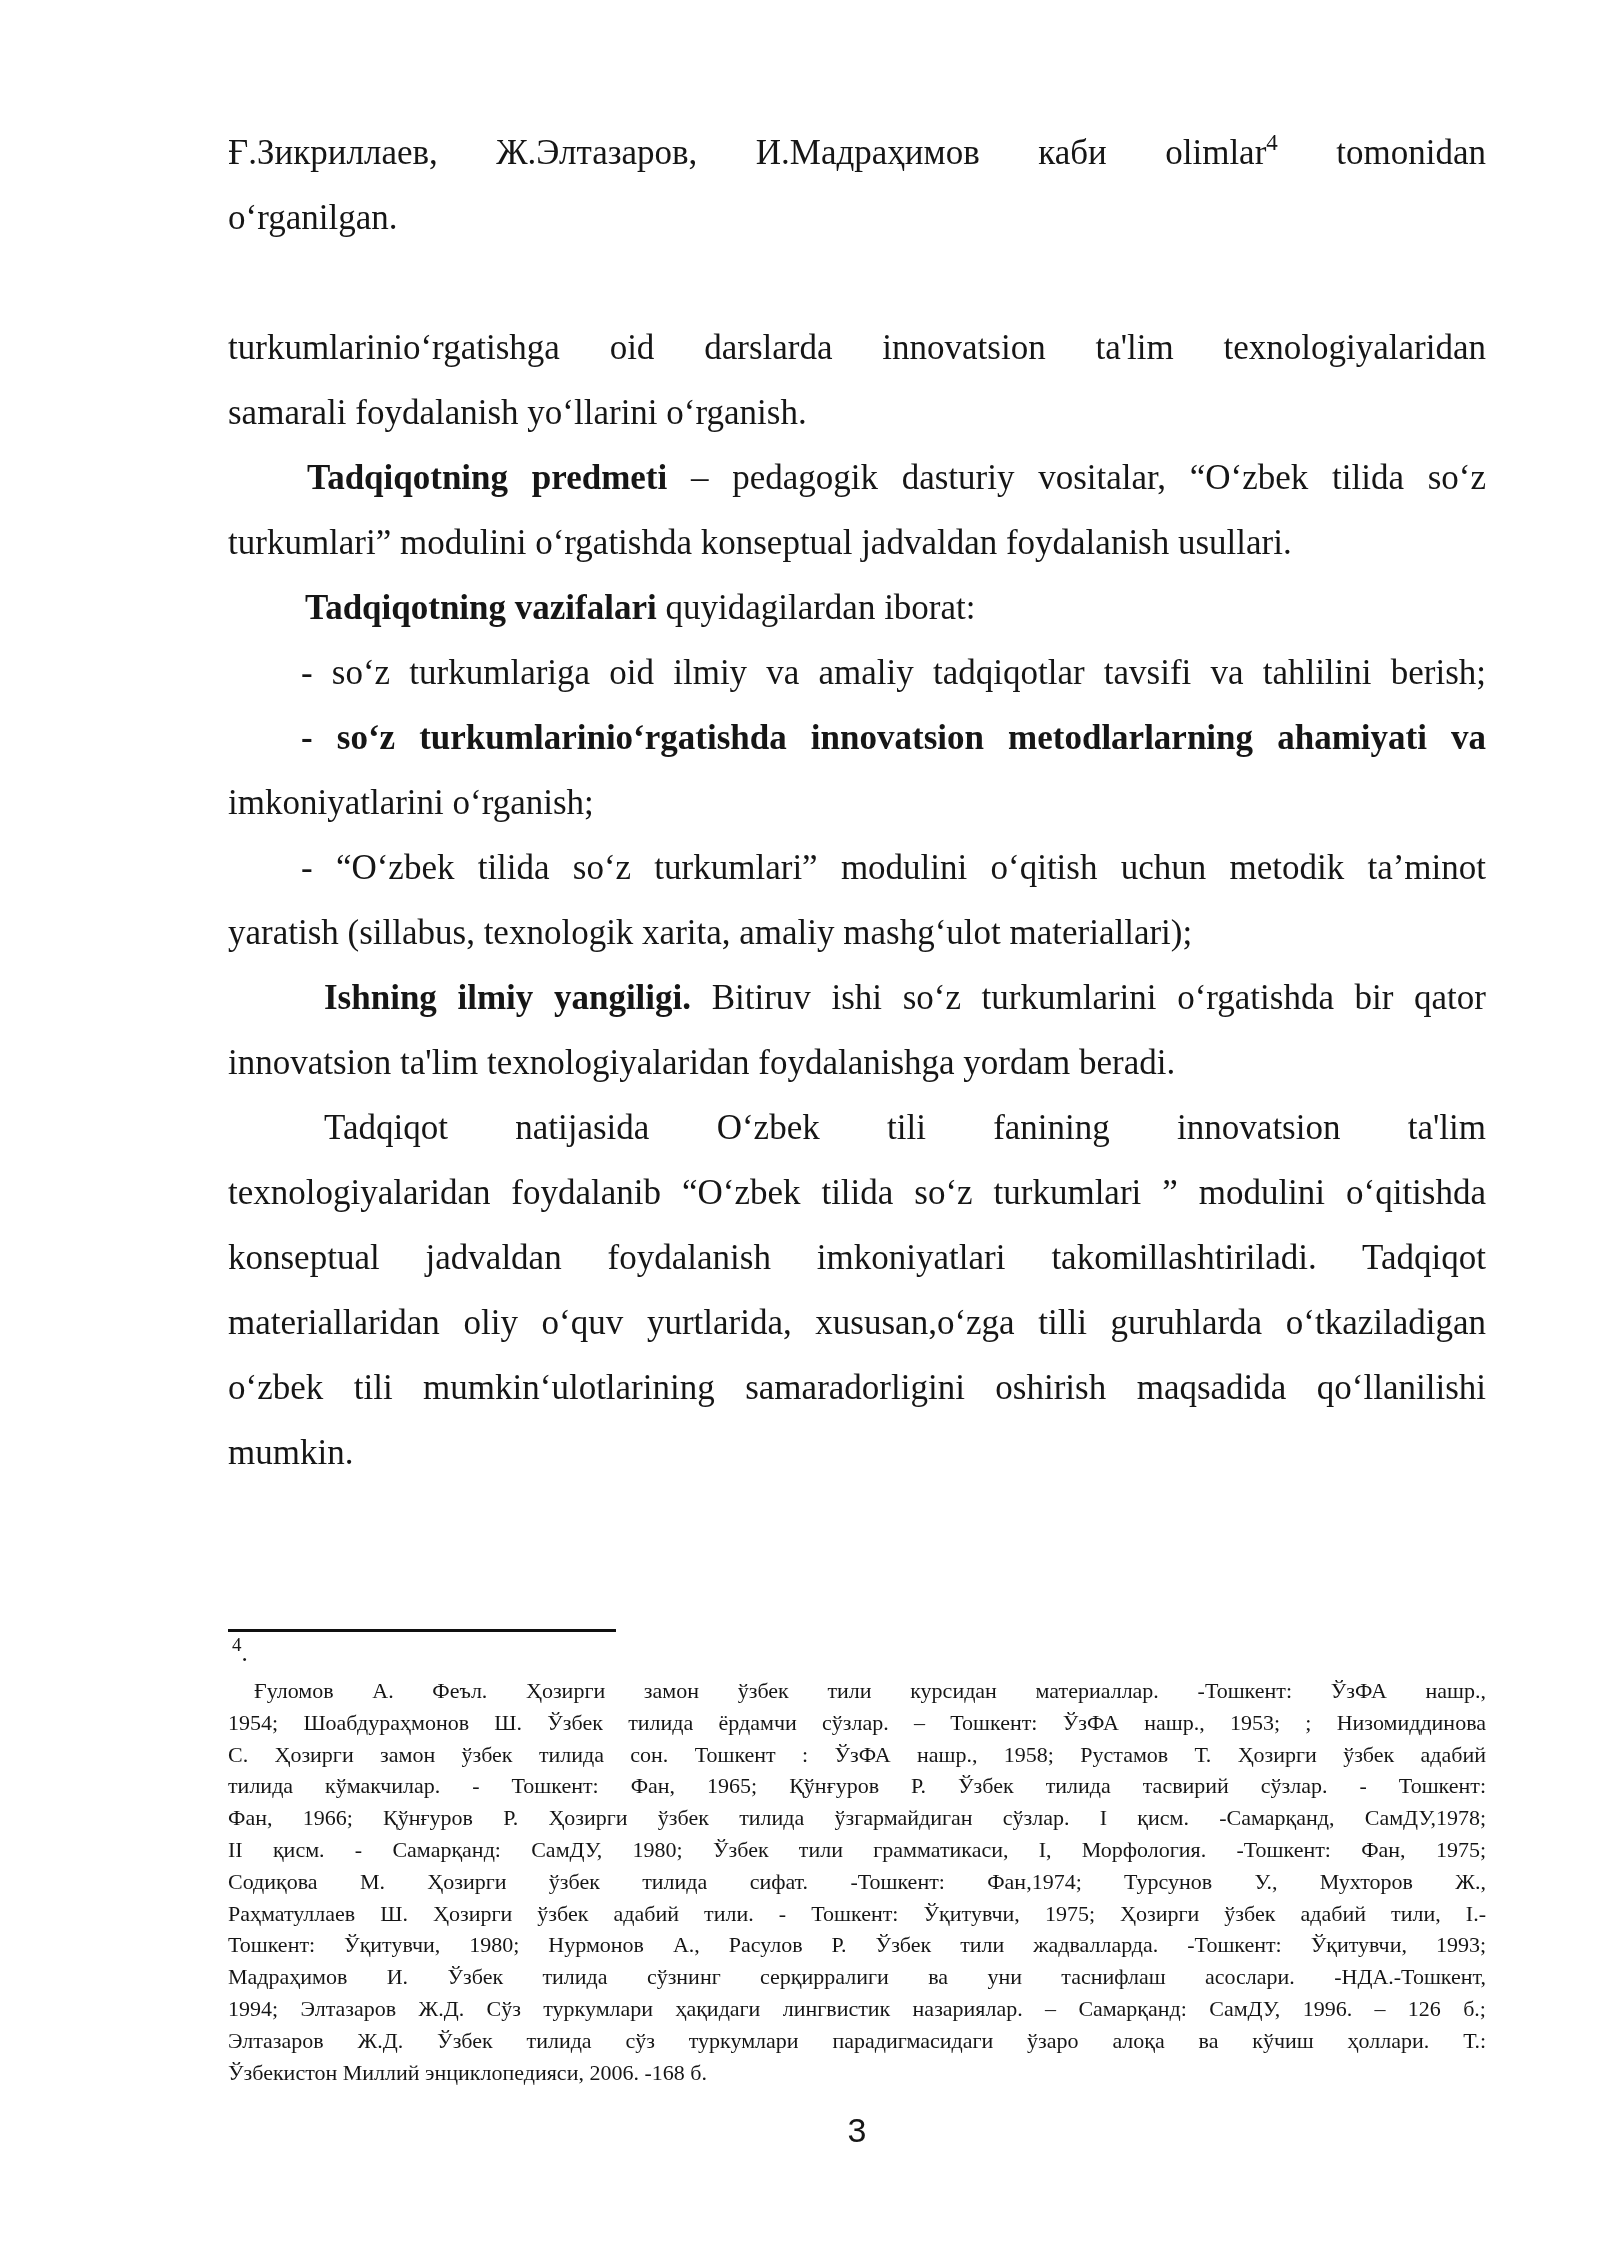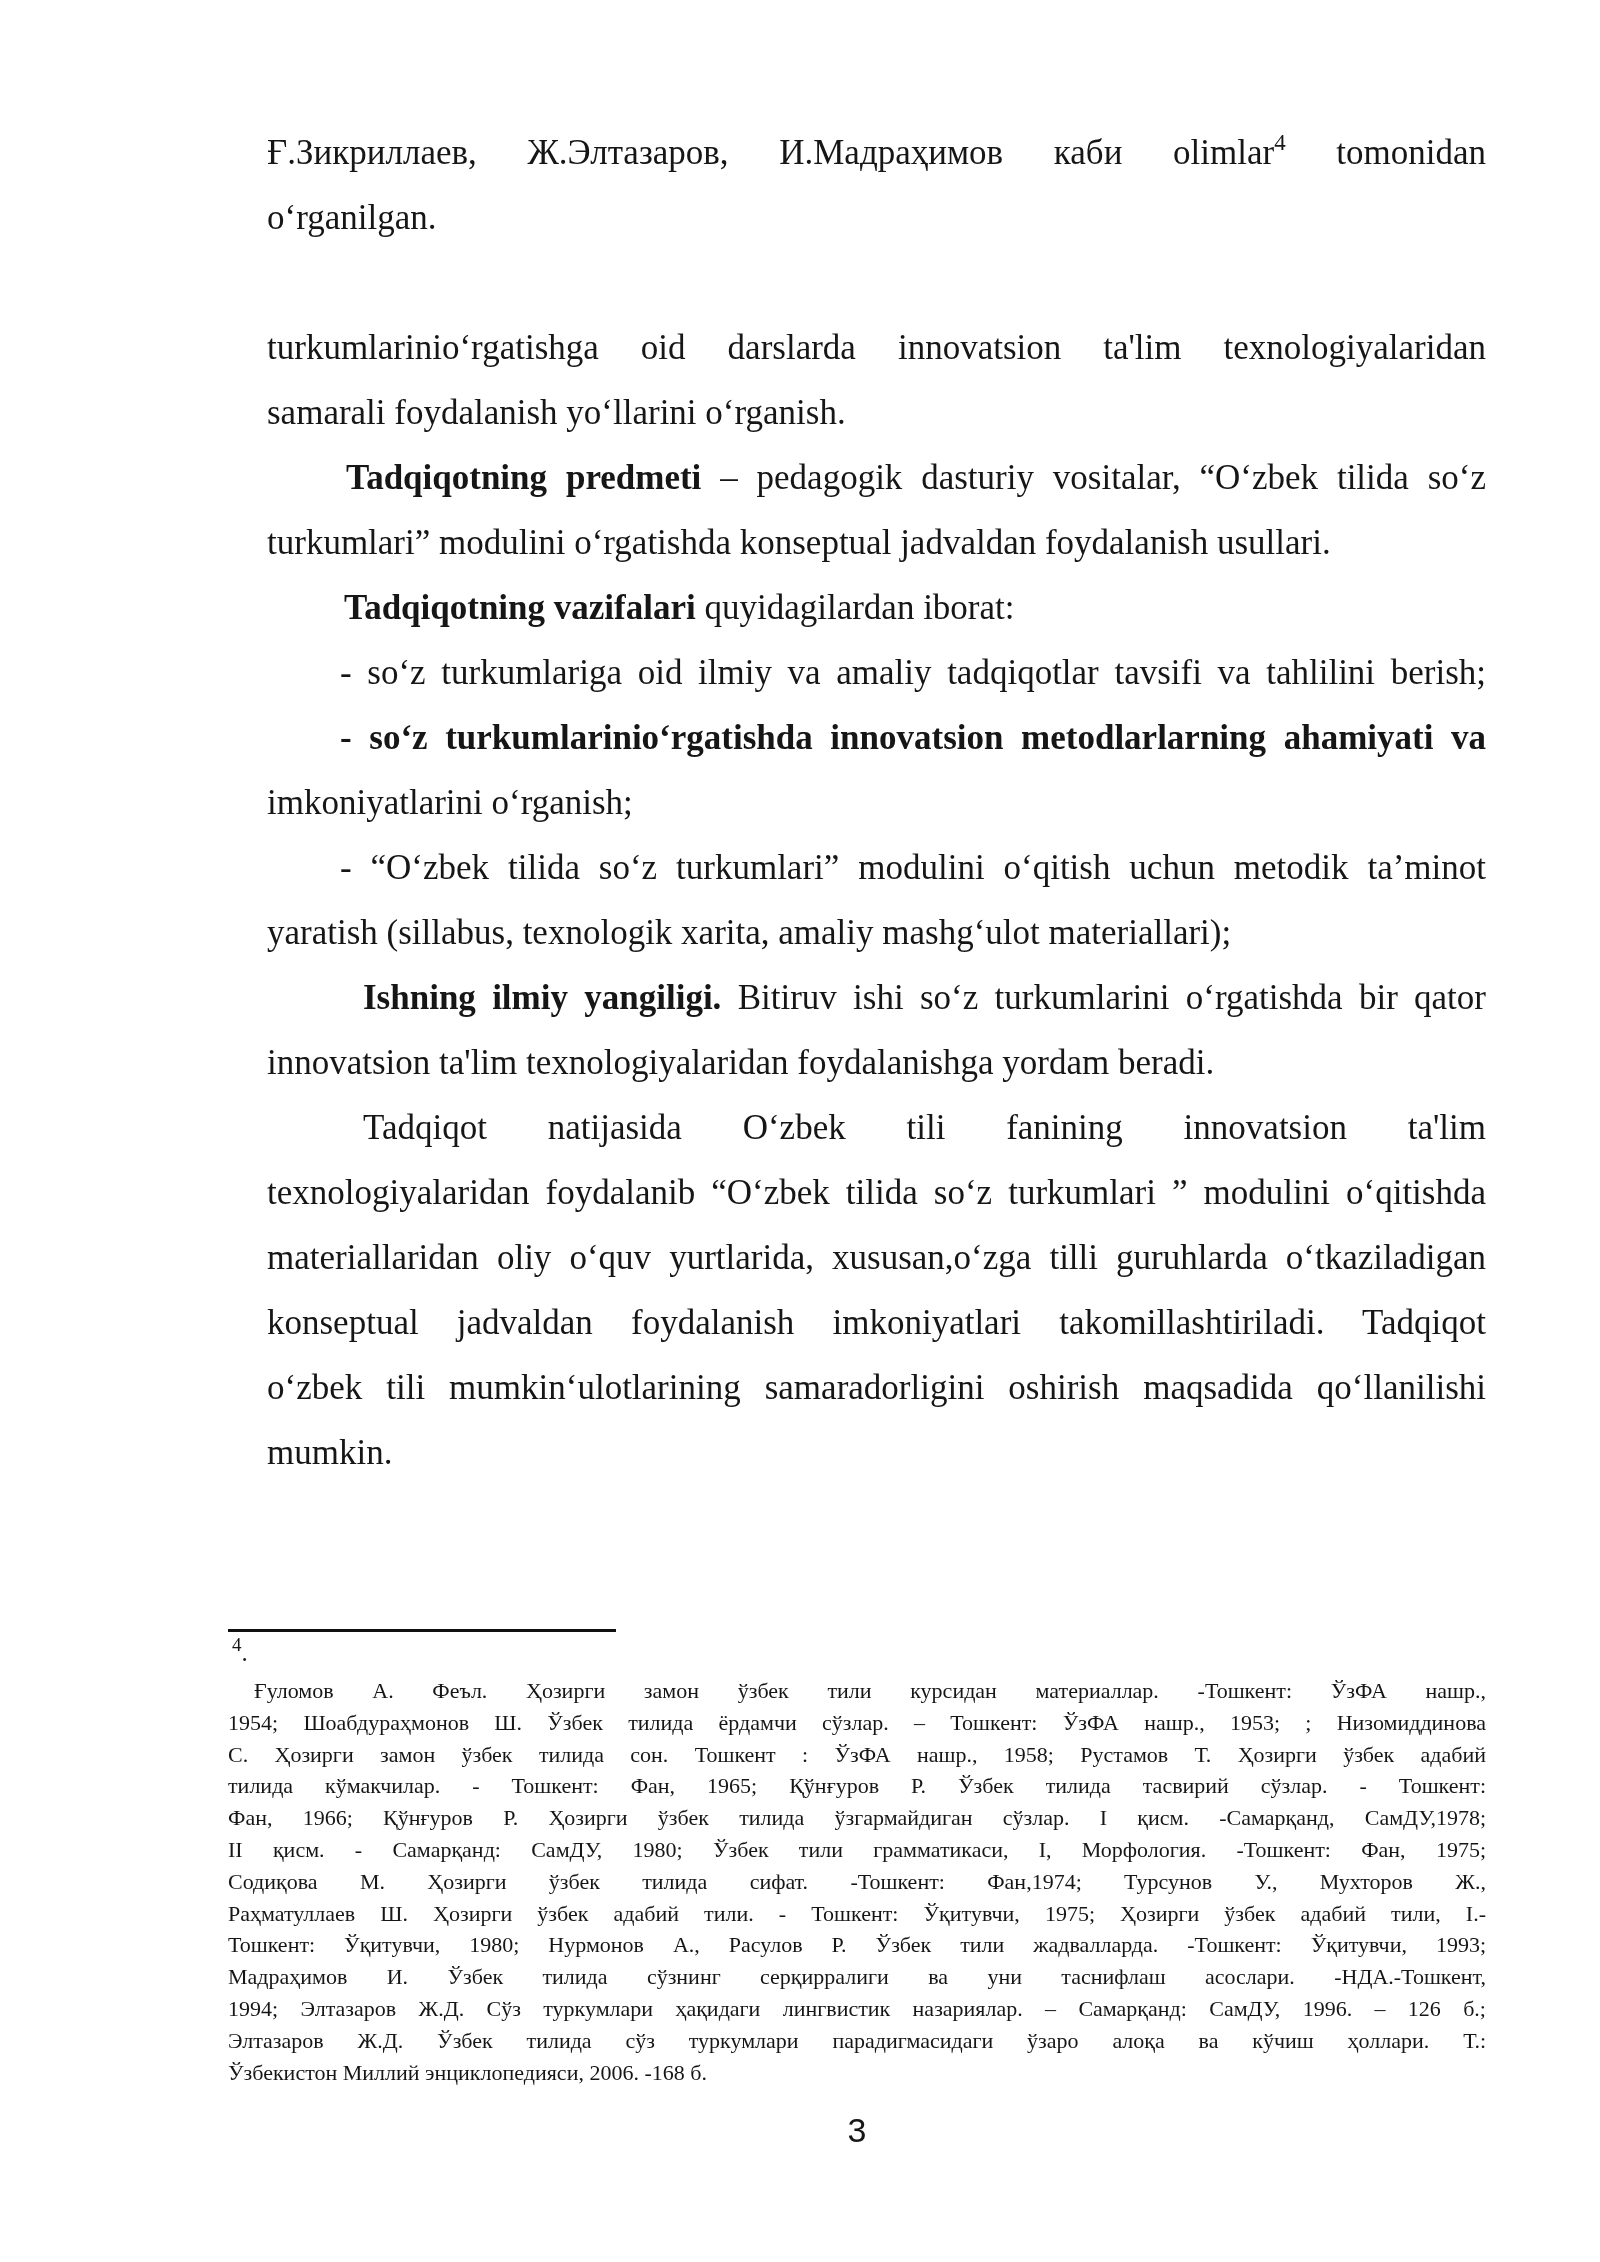--- a/index.html
+++ b/index.html
@@ -18,21 +18,20 @@
     left: 228px;
     top: 120px;
     width: 1258px;
   }
   .b-line {
     height: 65px;
     line-height: 65px;
     font-size: 35px;
     text-align: left;
     white-space: normal;
-    margin-left: 39px;
   }
   .b-line.just {
     text-align: justify;
     text-align-last: justify;
   }
   .b-line b { font-weight: bold; }
   .b-line sup {
     font-size: 23px;
     line-height: 0;
     vertical-align: 14px;
@@ -101,22 +100,22 @@
       <div class="b-line" style="padding-left: 77px;"><b>Tadqiqotning vazifalari</b> quyidagilardan iborat:</div>
       <div class="b-line just" style="padding-left: 73px;">- so‘z turkumlariga oid ilmiy va amaliy tadqiqotlar tavsifi va tahlilini berish;</div>
       <div class="b-line just" style="padding-left: 73px; font-weight: bold;">- so‘z turkumlarinio‘rgatishda innovatsion metodlarlarning ahamiyati va</div>
       <div class="b-line">imkoniyatlarini o‘rganish;</div>
       <div class="b-line just" style="padding-left: 73px;">- “O‘zbek tilida so‘z turkumlari” modulini o‘qitish uchun metodik ta’minot</div>
       <div class="b-line">yaratish (sillabus, texnologik xarita, amaliy mashg‘ulot materiallari);</div>
       <div class="b-line just" style="padding-left: 96px;"><b>Ishning ilmiy yangiligi.</b> Bitiruv ishi so‘z turkumlarini o‘rgatishda bir qator</div>
       <div class="b-line">innovatsion ta'lim texnologiyalaridan foydalanishga yordam beradi.</div>
       <div class="b-line just" style="padding-left: 96px;">Tadqiqot natijasida O‘zbek tili fanining innovatsion ta'lim</div>
       <div class="b-line just">texnologiyalaridan foydalanib “O‘zbek tilida so‘z turkumlari ” modulini o‘qitishda</div>
+      <div class="b-line just">konseptual jadvaldan foydalanish imkoniyatlari takomillashtiriladi. Tadqiqot</div>
       <div class="b-line just">materiallaridan oliy o‘quv yurtlarida, xususan,o‘zga tilli guruhlarda o‘tkaziladigan</div>
-      <div class="b-line just">konseptual jadvaldan foydalanish imkoniyatlari takomillashtiriladi. Tadqiqot</div>
       <div class="b-line just">o‘zbek tili mumkin‘ulotlarining samaradorligini oshirish maqsadida qo‘llanilishi</div>
       <div class="b-line">mumkin.</div>
     </div>
 
   <div class="fn-sep"></div>
 
   <div class="fn-marker"><sup>4</sup><span>.</span></div>
 
   <div class="footnote-text">
       <div class="f-line just" style="padding-left: 26px;">Ғуломов А. Феъл. Ҳозирги замон ўзбек тили курсидан материаллар. -Тошкент: ЎзФА нашр.,</div>

